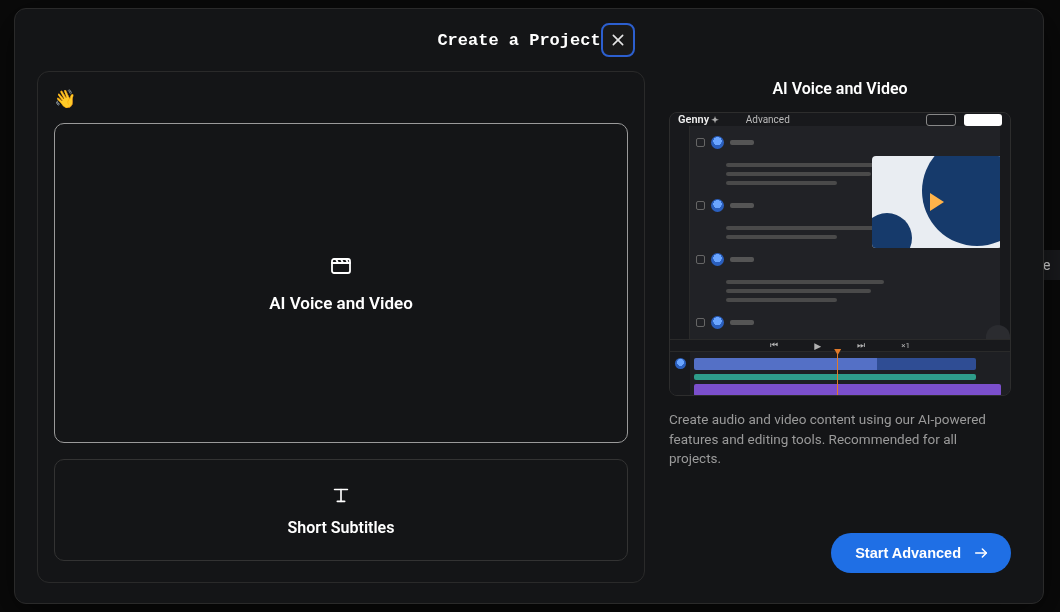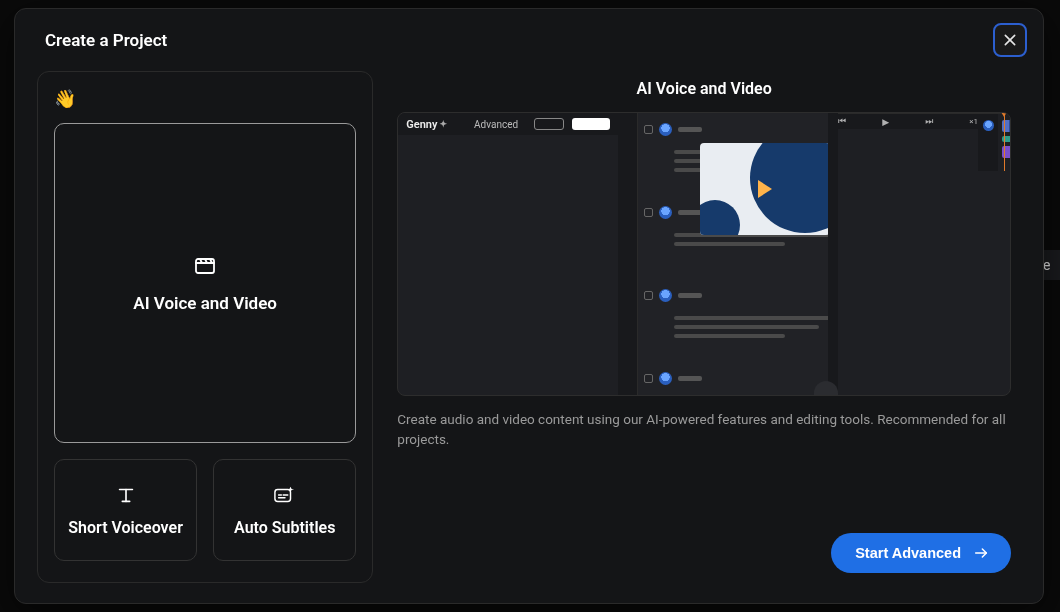--- a/index.html
+++ b/index.html
@@ -33,22 +33,23 @@
       background: #141517;
       border: 1px solid #2a2a2a;
       border-radius: 12px;
       box-shadow: 0 10px 40px rgba(0,0,0,.6);
       display: flex;
       flex-direction: column;
     }
     .modal-header {
       display: flex;
       align-items: center;
-      justify-content: space-between;
+      justify-content: center;
       padding: 14px 16px 10px 30px;
+      font-family: Liberation Mono, monospace;
     }
     .modal-title {
       color: #fff;
       font-size: 17px;
       font-weight: 600;
     }
     .close-btn {
       width: 34px;
       height: 34px;
       border-radius: 8px;
@@ -138,21 +139,21 @@
     }
     .preview-card {
       width: 100%;
       height: 284px;
       background: #1e1f23;
       border: 1px solid #2d2d2d;
       border-radius: 8px;
       overflow: hidden;
       margin-bottom: 14px;
       display: flex;
-      flex-direction: row;
+      flex-direction: column;
     }
     .preview-topbar {
       height: 22px;
       background: #18191c;
       display: flex;
       align-items: center;
       padding: 0 8px;
       gap: 8px;
     }
     .brand { color: #eee; font-size: 11px; font-weight: 600; display:flex; align-items:center; gap:2px;}
@@ -336,31 +337,21 @@
         </div>
         <div class="option-row">
           <div class="option-card small">
             <div class="option-icon">
               <svg width="22" height="22" viewBox="0 0 24 24" fill="none" stroke="#fff" stroke-width="1.8" stroke-linecap="round" stroke-linejoin="round">
                 <path d="M5 6h14"></path>
                   <path d="M12 6v13"></path>
                   <path d="M8 19h8"></path>
               </svg>
             </div>
-            <div class="option-label">Short Voiceover</div>
-          </div>
-          <div class="option-card small">
-            <div class="option-icon">
-              <svg width="24" height="22" viewBox="0 0 26 24" fill="none" stroke="#fff" stroke-width="1.6" stroke-linecap="round" stroke-linejoin="round">
-                <rect x="2" y="6" width="17" height="13" rx="3"></rect>
-                <path d="M6 12h3M11 12h5M6 15h7"></path>
-                <path d="M19 3l1.2 2.4L23 6l-2.8.6L19 9l-1.2-2.4L15 6l2.8-.6z" fill="#fff" stroke="none"></path>
-              </svg>
-            </div>
-            <div class="option-label">Auto Subtitles</div>
+            <div class="option-label">Short Subtitles</div>
           </div>
         </div>
       </div>
     </div>
 
     <div class="right-pane">
       <div class="right-title">AI Voice and Video</div>
 
       <div class="preview-card">
         <div class="preview-topbar">

